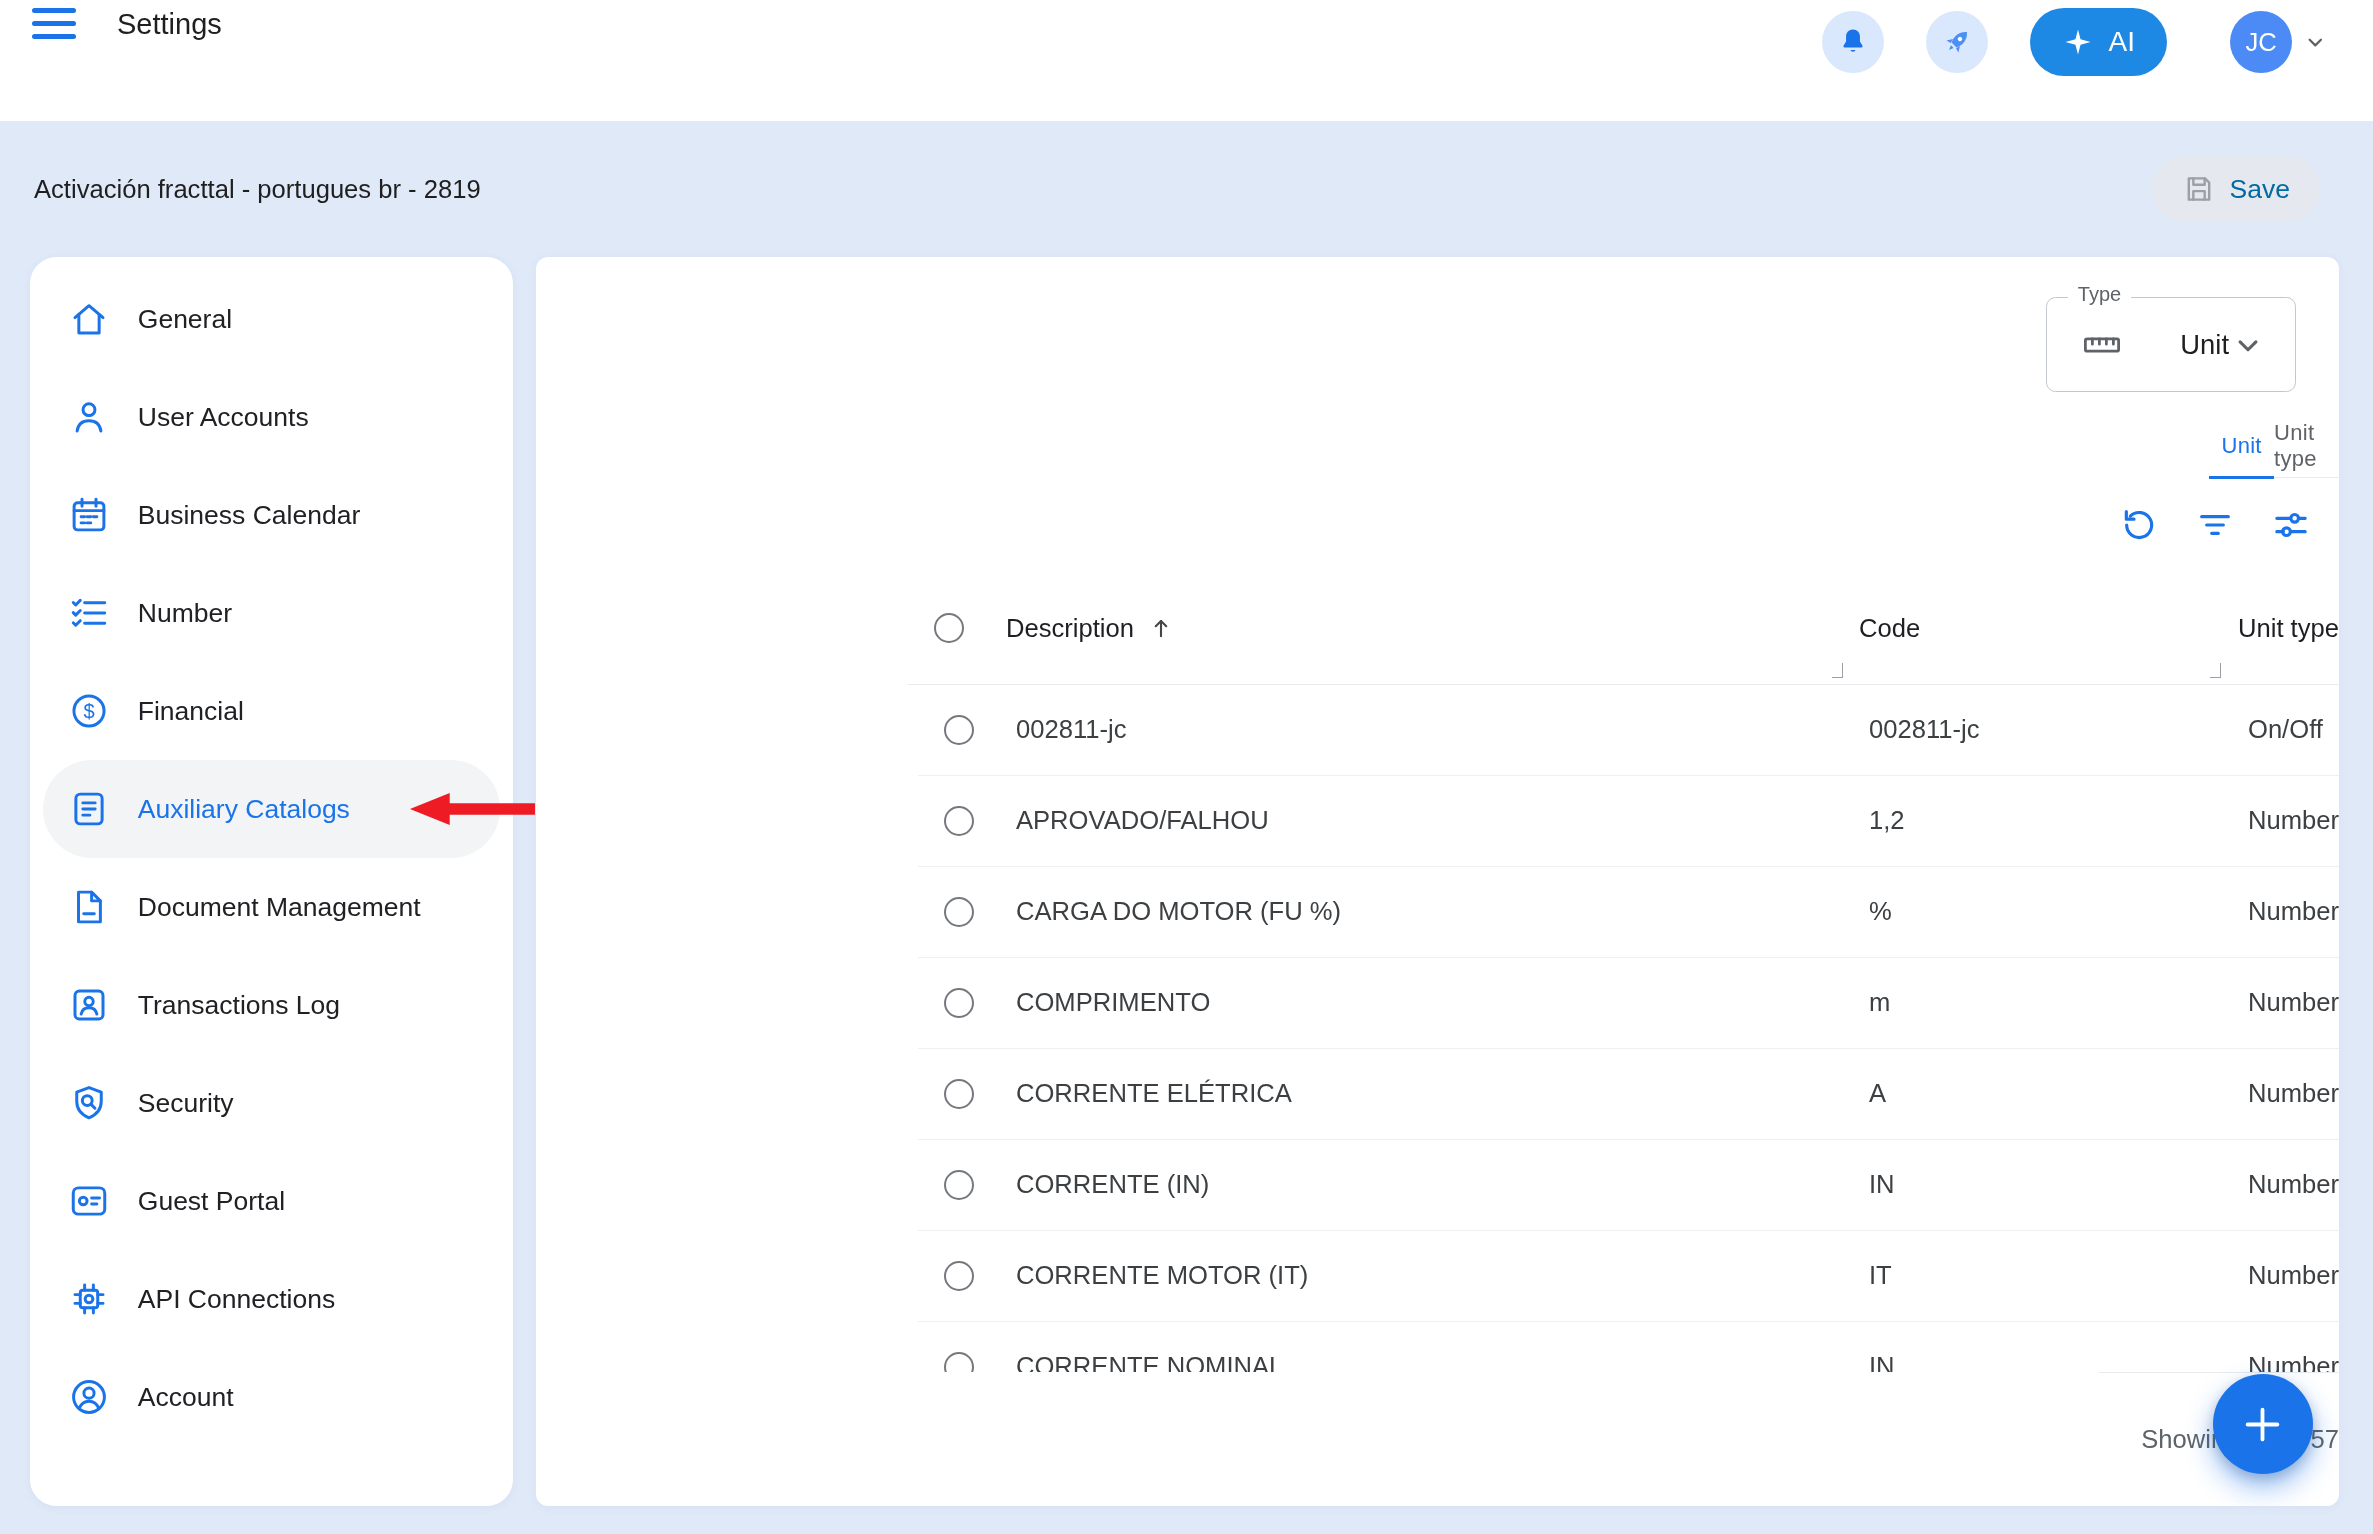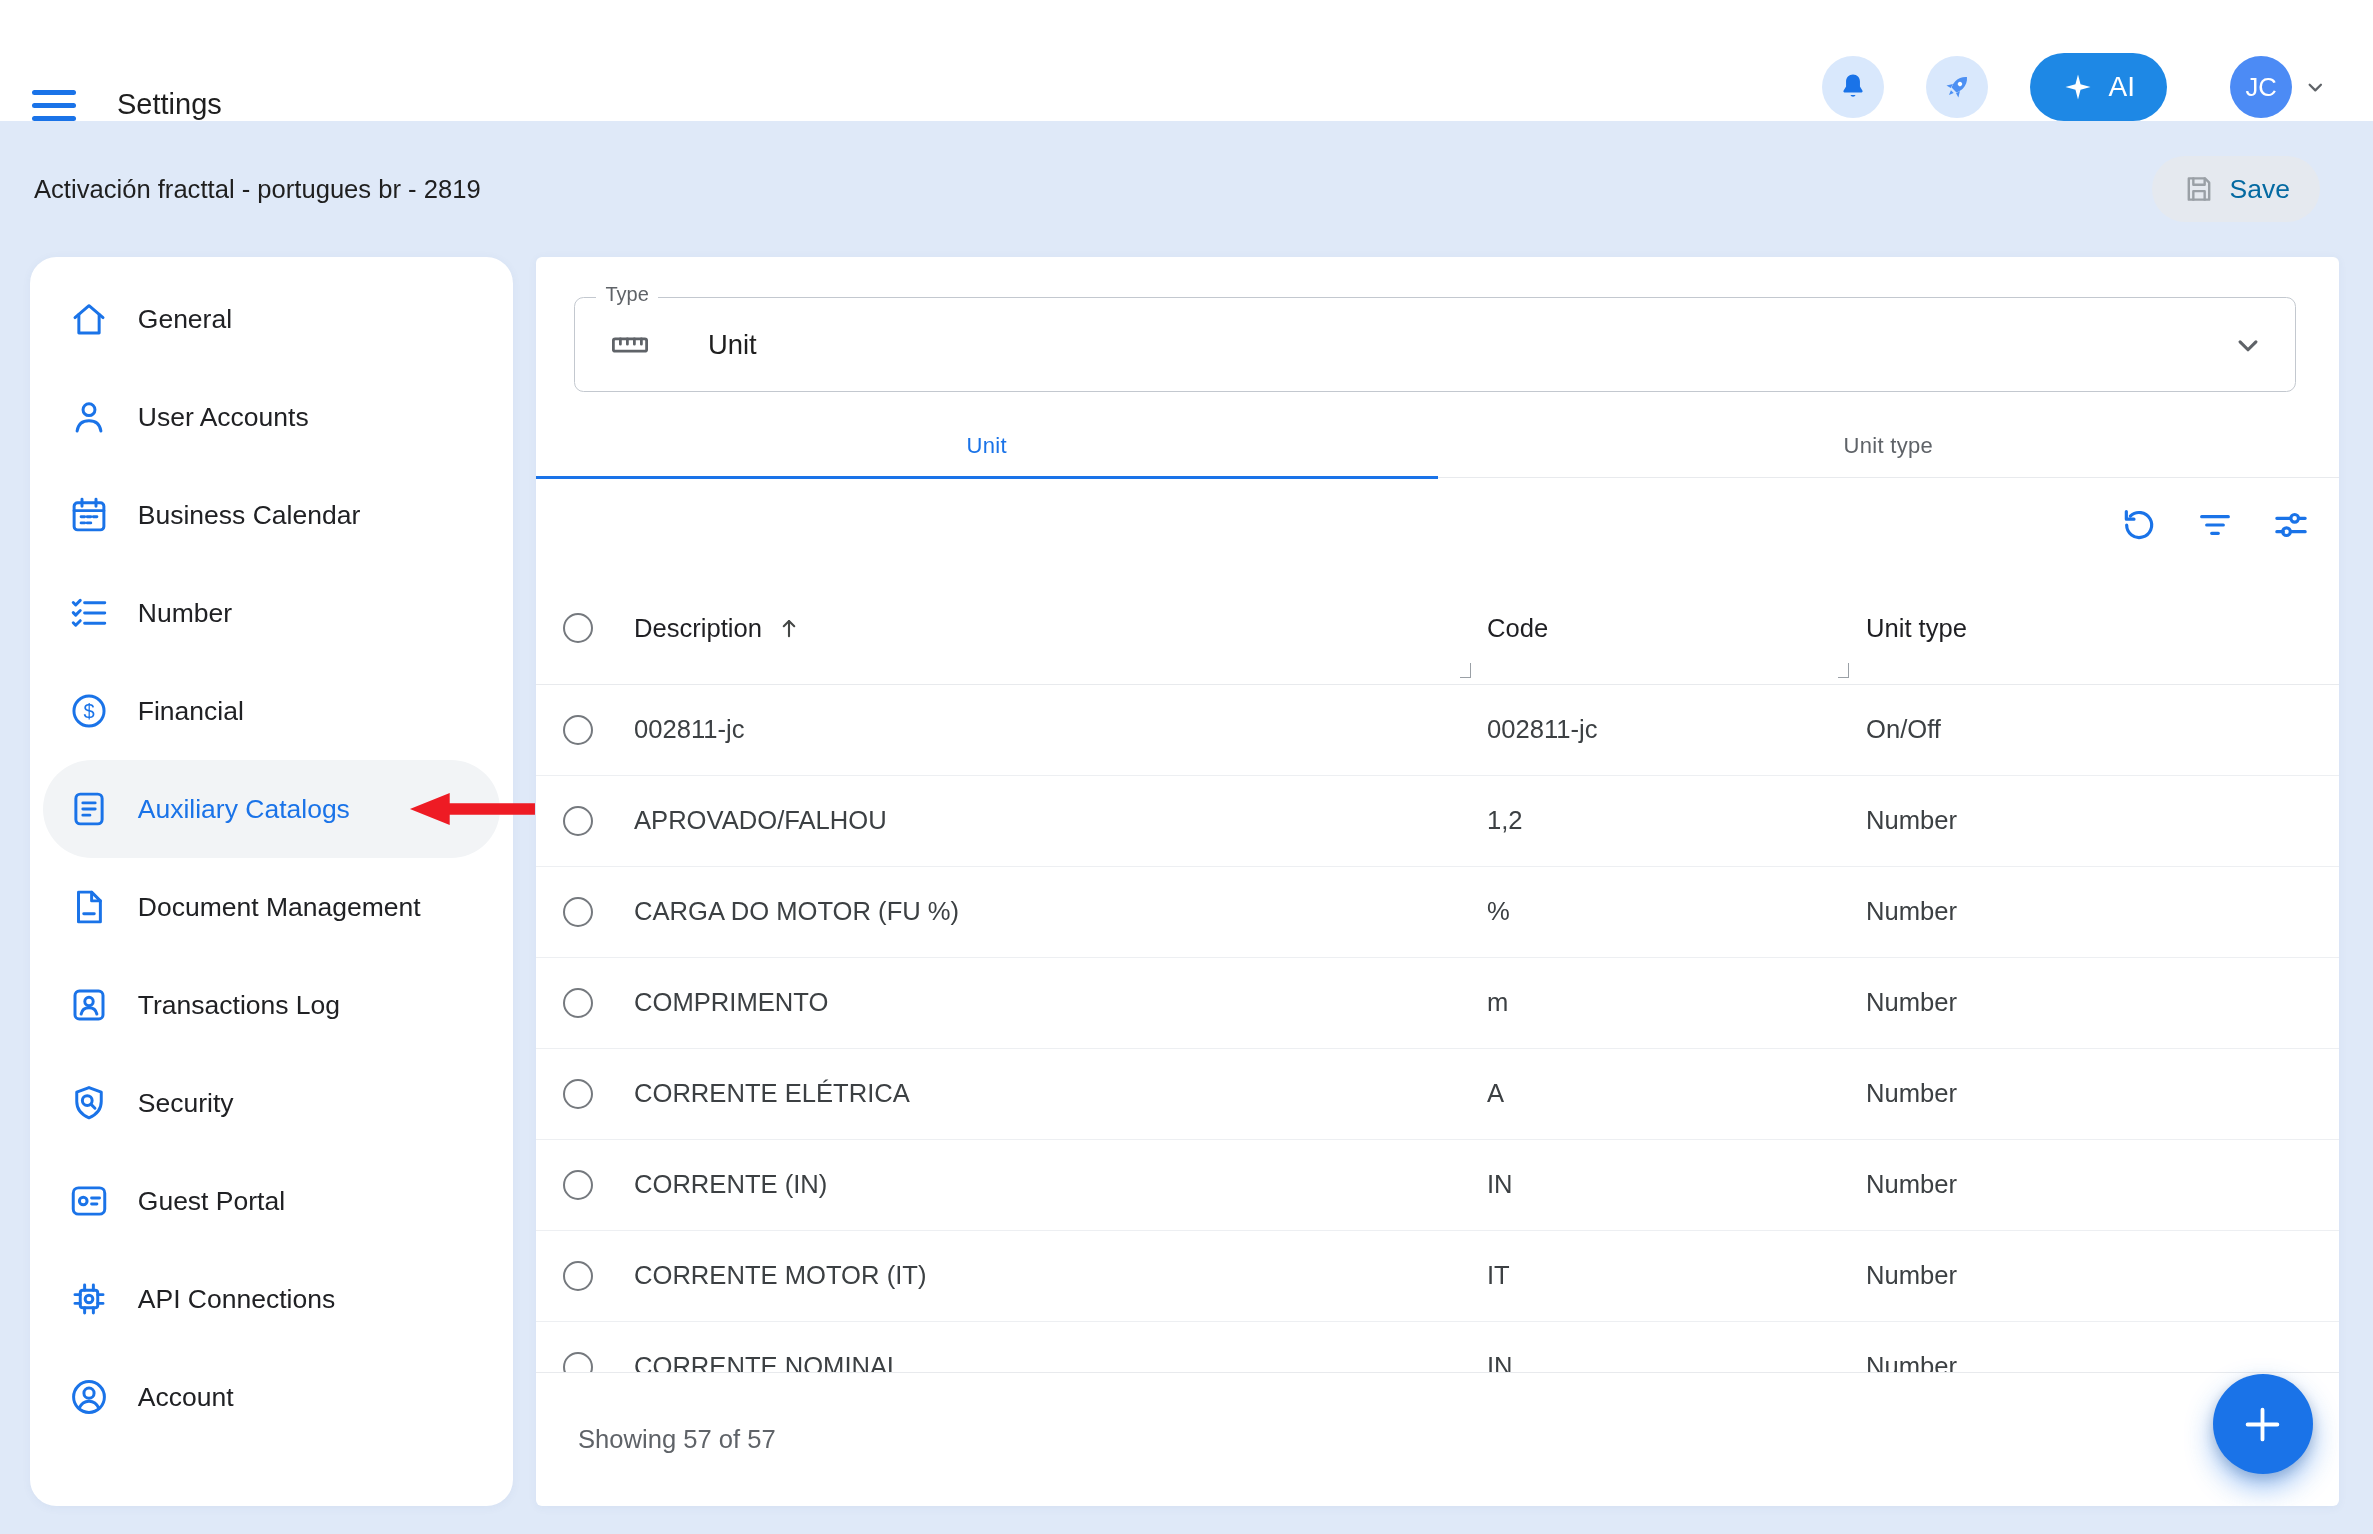--- a/index.html
+++ b/index.html
@@ -7,21 +7,21 @@
   body {
     font-family: "Liberation Sans", sans-serif;
     background: #dfe9f8;
     overflow: hidden;
     position: relative;
     color: #202124;
   }
   svg { display: block; }
 
   
-  .topbar { height: 121px; background: #fff; display: flex; align-items: flex-end; padding: 2px 45px 0 32px; }
+  .topbar { height: 121px; background: #fff; display: flex; align-items: flex-start; padding: 8px 45px 0 32px; }
   .menu-btn { width: 45px; display: flex; flex-direction: column; gap: 8.5px; cursor: pointer; }
   .menu-btn i { display: block; height: 4.7px; width: 44px; background: #1a73e8; border-radius: 2.8px; }
   .topbar-title { font-size: 29px; color: #1f1f1f; margin-left: 40px; }
   .topbar-right { margin-left: auto; display: flex; align-items: center; gap: 42px; }
   .icon-circle { width: 62px; height: 62px; border-radius: 50%; background: #d9e8fc; display: flex; align-items: center; justify-content: center; cursor: pointer; }
   .ai-btn { height: 68px; border-radius: 34px; background: #1e88e5; color: #fff; display: flex; align-items: center; gap: 15px; padding: 0 32px; font-size: 28px; cursor: pointer; border: none; }
   .profile { display: flex; align-items: center; gap: 11.4px; margin-left: 21px; cursor: pointer; }
   .avatar { width: 62px; height: 62px; border-radius: 50%; background: #4c8bf5; color: #fff; font-size: 25.6px; display: flex; align-items: center; justify-content: center; }
 
   
@@ -36,21 +36,21 @@
   .sidebar { width: 483px; background: #fff; border-radius: 26.5px; padding: 13.2px; box-shadow: 0 1.9px 9.5px rgba(50,80,130,0.05); }
   .nav-item { height: 98px; display: flex; align-items: center; gap: 28px; padding: 0 21px 0 24.6px; border-radius: 49px; position: relative; cursor: pointer; }
   .nav-icon { width: 42px; height: 42px; flex: none; display: flex; align-items: center; justify-content: center; }
   .nav-icon svg { width: 42px; height: 42px; stroke: #1a73e8; fill: none; stroke-width: 1.7; stroke-linecap: round; stroke-linejoin: round; }
   .nav-label { font-size: 26.5px; color: #202124; white-space: nowrap; }
   .nav-item.active { background: #f2f4f6; }
   .nav-item.active .nav-label { color: #1a73e8; }
   .red-arrow { position: absolute; left: 365px; top: 50%; transform: translateY(-50%); }
 
   
-  .main-card { flex: 1; background: #fff; border-radius: 6px; position: relative; display: flex; flex-direction: column; overflow: hidden; box-shadow: 0 1.9px 9.5px rgba(50,80,130,0.05); }
+  .main-card { flex: 1; background: #fff; border-radius: 12px; position: relative; display: flex; flex-direction: column; overflow: hidden; box-shadow: 0 1.9px 9.5px rgba(50,80,130,0.05); align-items: flex-end; }
 
   .type-field { margin: 40px 43px 0 38px; height: 95px; border: 1.9px solid #c3c8cf; border-radius: 9.5px; position: relative; display: flex; align-items: center; padding: 0 28px 0 34px; cursor: pointer; }
   .type-label { position: absolute; top: -15px; left: 21px; background: #fff; padding: 0 9.5px; font-size: 20px; color: #5f6368; }
   .type-icon svg { width: 42px; height: 42px; stroke: #5f6368; fill: none; stroke-width: 1.6; stroke-linecap: round; }
   .type-value { margin-left: 57px; font-size: 27.4px; color: #1f1f1f; }
   .type-chevron { margin-left: auto; }
   .type-chevron svg { width: 38px; height: 38px; stroke: #5f6368; fill: none; stroke-width: 2; stroke-linecap: round; stroke-linejoin: round; }
 
   .tabs { margin-top: 24.6px; display: flex; border-bottom: 1.9px solid #e8eaed; }
   .tab { flex: 1; height: 62px; display: flex; align-items: center; justify-content: center; font-size: 22px; color: #5f6368; border-bottom: 3.8px solid transparent; margin-bottom: -1.9px; cursor: pointer; letter-spacing: 0.3px; }

